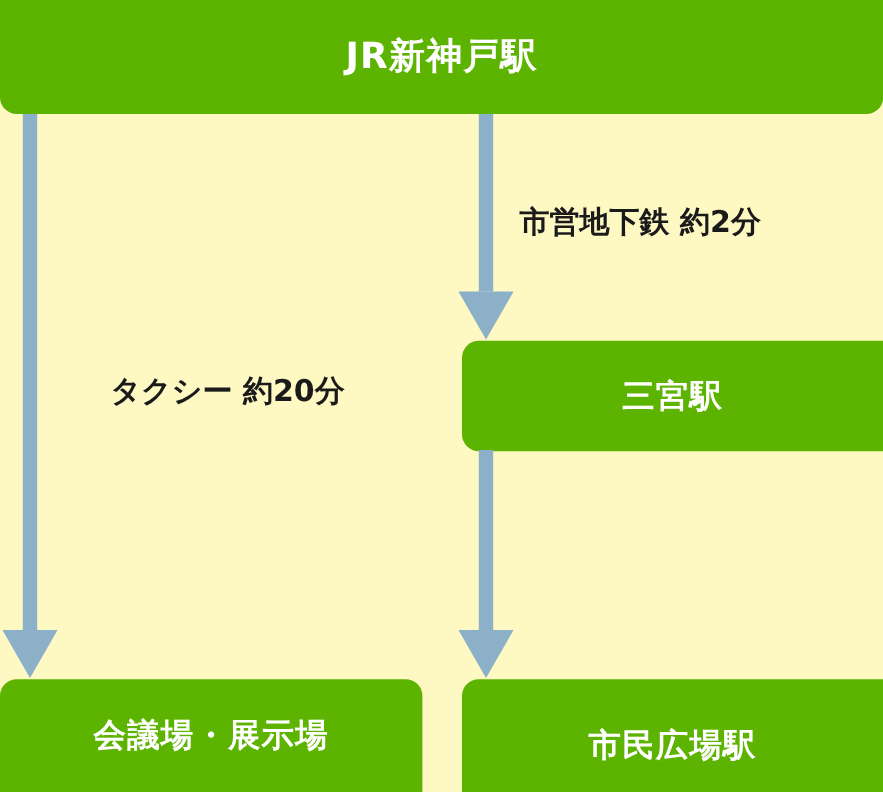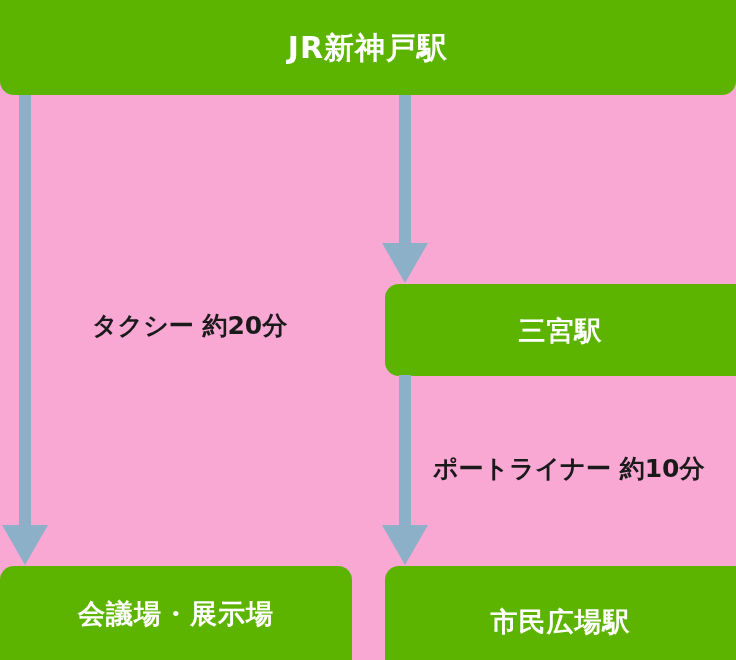--- a/index.html
+++ b/index.html
@@ -7,21 +7,21 @@
     padding: 0;
     background: #ffffff;
   }
   body {
     font-family: "DejaVu Sans", "Liberation Sans", sans-serif;
   }
   #diagram {
     position: relative;
     width: 736px;
     height: 660px;
-    background: #f9a8d4;
+    background: #fef9c3;
     overflow: hidden;
   }
 
   
   .node {
     position: absolute;
     background: #5CB300;
     border-radius: 14px;
     display: flex;
     align-items: center;
@@ -153,15 +153,15 @@
     <div class="arrow-shaft"></div>
     <div class="arrow-head"></div>
   </div>
 
   <div class="arrow" id="arrow-portliner">
     <div class="arrow-shaft"></div>
     <div class="arrow-head"></div>
   </div>
 
   <div class="edge-label" id="label-taxi">タクシー 約20分</div>
-  <div class="edge-label" id="label-portliner">ポートライナー 約10分</div>
+  <div class="edge-label" id="label-subway">市営地下鉄 約2分</div>
 
 </div>
 
 </body></html>

